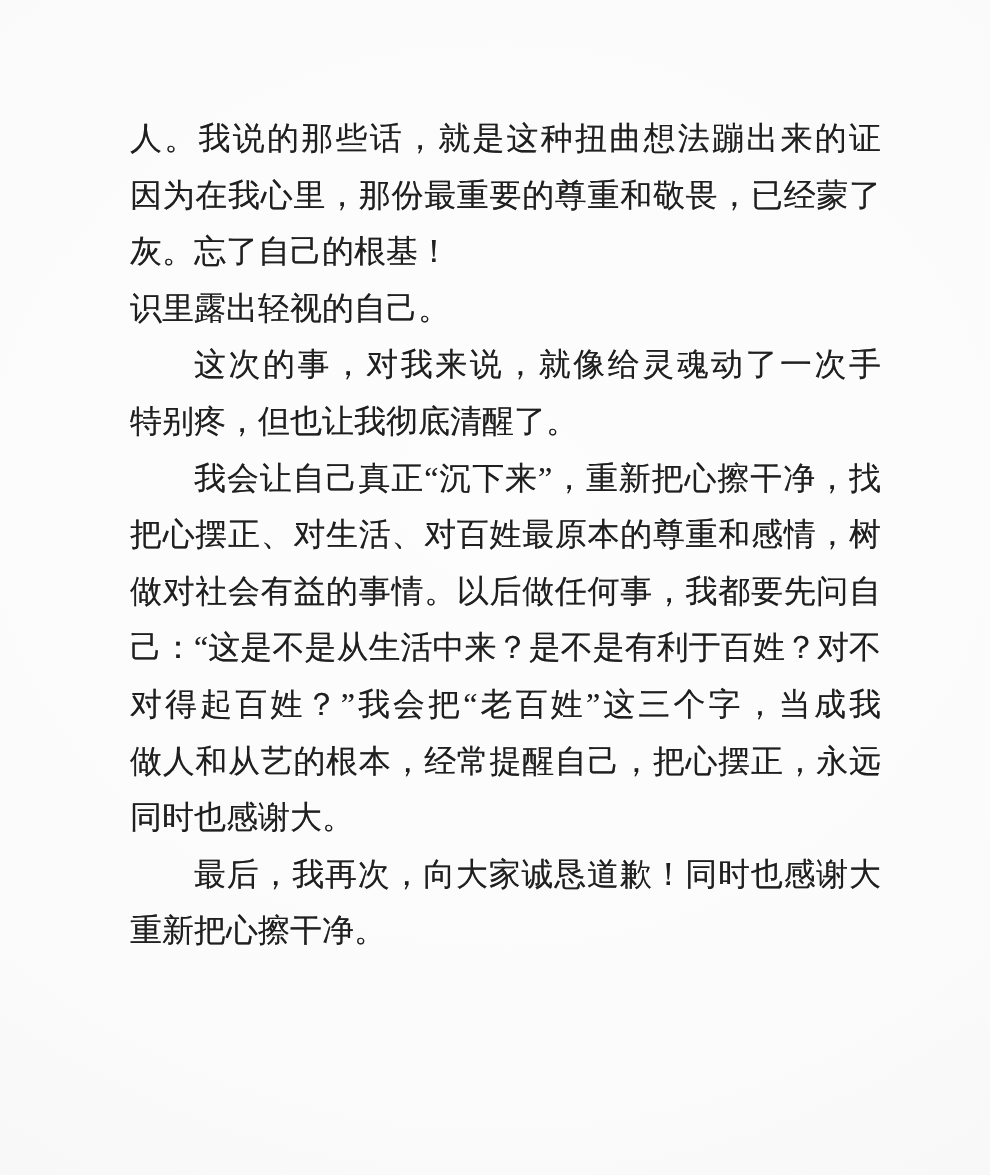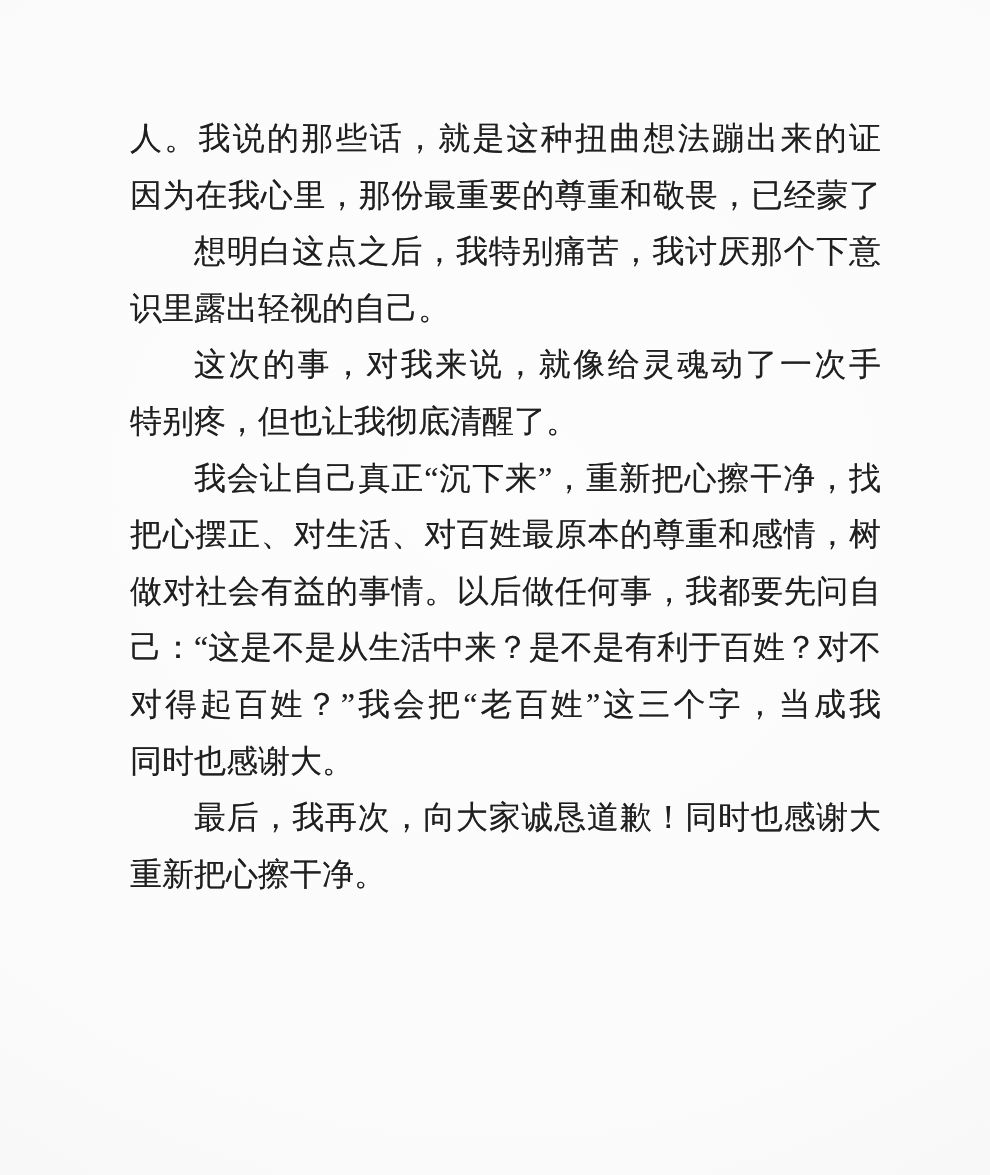--- a/index.html
+++ b/index.html
@@ -52,26 +52,27 @@
     text-indent: 64px;
   }
 </style>
 </head>
 <body style="background: rgb(251, 251, 251);">
 
 <div class="page">
   <div class="text-block" style="color: rgb(31, 31, 31);">
     <div class="line fill">人。我说的那些话，就是这种扭曲想法蹦出来的证据，</div>
     <div class="line fill">因为在我心里，那份最重要的尊重和敬畏，已经蒙了</div>
-    <div class="line fill indent">想明白这点之后，我特别痛苦，我讨厌那个下意</div>
+    <div class="line">灰。忘了自己的根基！</div>
     <div class="line">识里露出轻视的自己。</div>
     <div class="line fill indent">这次的事，对我来说，就像给灵魂动了一次手术，</div>
     <div class="line">特别疼，但也让我彻底清醒了。</div>
     <div class="line fill indent">我会让自己真正“沉下来”，重新把心擦干净，找</div>
     <div class="line fill">把心摆正、对生活、对百姓最原本的尊重和感情，树</div>
     <div class="line fill">做对社会有益的事情。以后做任何事，我都要先问自</div>
     <div class="line fill">己：“这是不是从生活中来？是不是有利于百姓？对不</div>
     <div class="line fill">对得起百姓？”我会把“老百姓”这三个字，当成我</div>
+    <div class="line fill">做人和从艺的根本，经常提醒自己，把心摆正，永远</div>
     <div class="line">同时也感谢大。</div>
     <div class="line fill indent">最后，我再次，向大家诚恳道歉！同时也感谢大</div>
     <div class="line">重新把心擦干净。</div>
   </div>
 </div>
 
 </body></html>

